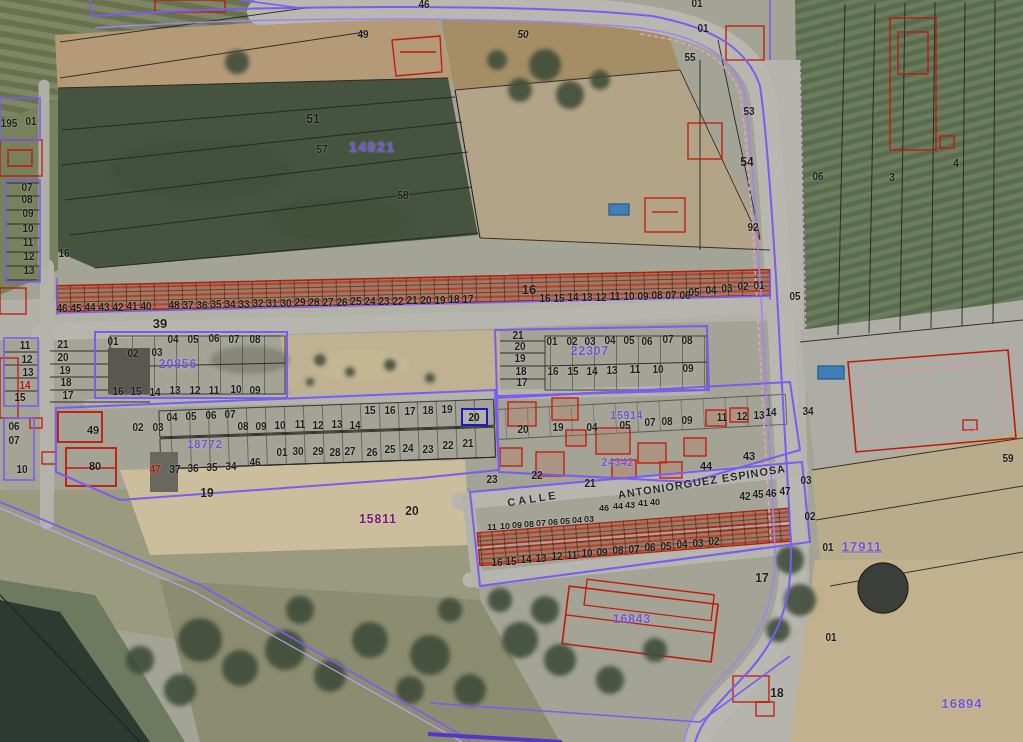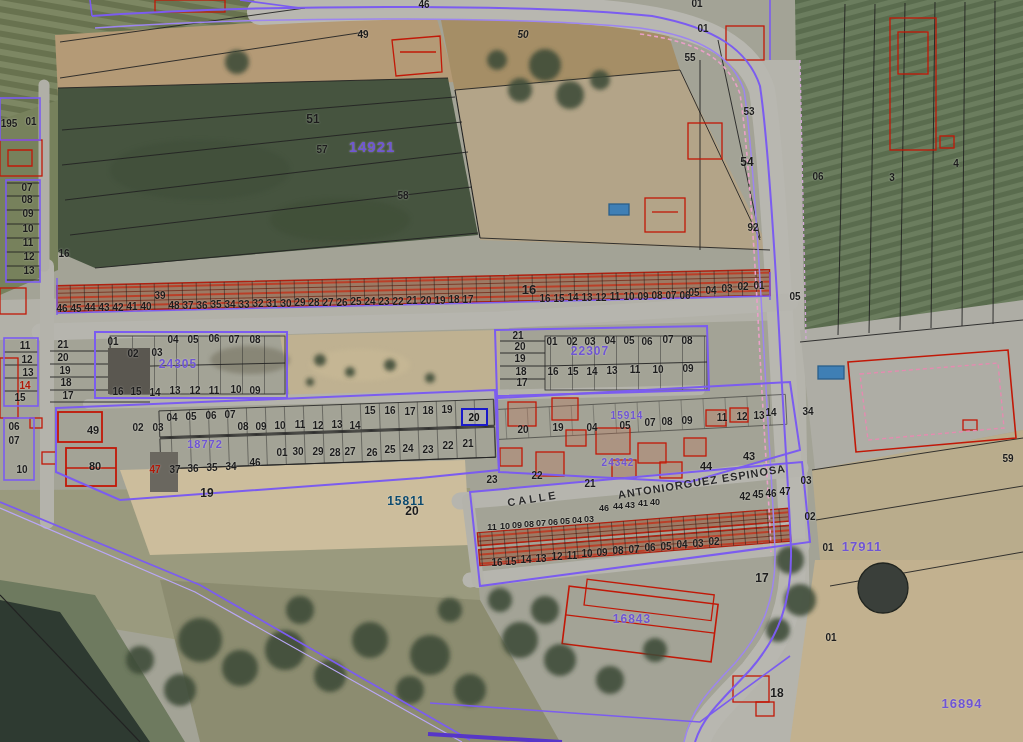--- a/index.html
+++ b/index.html
@@ -297,21 +297,21 @@
       <span class="lab" style="left: 818px; top: 177px; font-size: 10px; color: rgb(28, 28, 28);">06</span>
       <span class="lab" style="left: 892px; top: 178px; font-size: 10px; color: rgb(28, 28, 28);">3</span>
       <span class="lab" style="left: 956px; top: 164px; font-size: 10px; color: rgb(28, 28, 28);">4</span>
       <span class="lab" style="left: 62px; top: 309px; font-size: 10px; color: rgb(28, 28, 28);">46</span>
       <span class="lab" style="left: 76px; top: 309px; font-size: 10px; color: rgb(28, 28, 28);">45</span>
       <span class="lab" style="left: 90px; top: 308px; font-size: 10px; color: rgb(28, 28, 28);">44</span>
       <span class="lab" style="left: 104px; top: 308px; font-size: 10px; color: rgb(28, 28, 28);">43</span>
       <span class="lab" style="left: 118px; top: 308px; font-size: 10px; color: rgb(28, 28, 28);">42</span>
       <span class="lab" style="left: 132px; top: 307px; font-size: 10px; color: rgb(28, 28, 28);">41</span>
       <span class="lab" style="left: 146px; top: 307px; font-size: 10px; color: rgb(28, 28, 28);">40</span>
-      <span class="lab" style="left: 160px; top: 296px; font-size: 10px; color: rgb(28, 28, 28);">39</span>
+      <span class="lab" style="left: 160px; top: 323px; font-size: 13px; color: rgb(28, 28, 28);">39</span>
       <span class="lab" style="left: 174px; top: 306px; font-size: 10px; color: rgb(28, 28, 28);">48</span>
       <span class="lab" style="left: 188px; top: 306px; font-size: 10px; color: rgb(28, 28, 28);">37</span>
       <span class="lab" style="left: 202px; top: 306px; font-size: 10px; color: rgb(28, 28, 28);">36</span>
       <span class="lab" style="left: 216px; top: 305px; font-size: 10px; color: rgb(28, 28, 28);">35</span>
       <span class="lab" style="left: 230px; top: 305px; font-size: 10px; color: rgb(28, 28, 28);">34</span>
       <span class="lab" style="left: 244px; top: 305px; font-size: 10px; color: rgb(28, 28, 28);">33</span>
       <span class="lab" style="left: 258px; top: 304px; font-size: 10px; color: rgb(28, 28, 28);">32</span>
       <span class="lab" style="left: 272px; top: 304px; font-size: 10px; color: rgb(28, 28, 28);">31</span>
       <span class="lab" style="left: 286px; top: 304px; font-size: 10px; color: rgb(28, 28, 28);">30</span>
       <span class="lab" style="left: 300px; top: 303px; font-size: 10px; color: rgb(28, 28, 28);">29</span>
@@ -484,25 +484,25 @@
       <span class="lab" style="left: 714px; top: 542px; font-size: 10px; color: rgb(28, 28, 28);">02</span>
       <span class="lab" style="left: 808px; top: 412px; font-size: 10px; color: rgb(28, 28, 28);">34</span>
       <span class="lab" style="left: 806px; top: 481px; font-size: 10px; color: rgb(28, 28, 28);">03</span>
       <span class="lab" style="left: 810px; top: 517px; font-size: 10px; color: rgb(28, 28, 28);">02</span>
       <span class="lab" style="left: 828px; top: 548px; font-size: 10px; color: rgb(28, 28, 28);">01</span>
       <span class="lab" style="left: 1008px; top: 459px; font-size: 10px; color: rgb(28, 28, 28);">59</span>
       <span class="lab" style="left: 762px; top: 578px; font-size: 12px; color: rgb(28, 28, 28);">17</span>
       <span class="lab" style="left: 777px; top: 693px; font-size: 12px; color: rgb(28, 28, 28);">18</span>
       <span class="lab" style="left: 831px; top: 638px; font-size: 10px; color: rgb(28, 28, 28);">01</span>
       <span class="lab blk" style="left: 372px; top: 146px; font-size: 15px; color: rgb(111, 85, 212);">14921</span>
-      <span class="lab blk" style="left: 862px; top: 546px; font-size: 13px; color: rgb(111, 85, 212);">17911</span>
+      <span class="lab blk" style="left: 862px; top: 546px; font-size: 13px; color: rgb(111, 85, 212); text-decoration: underline;">17911</span>
       <span class="lab blk" style="left: 962px; top: 703px; font-size: 13px; color: rgb(111, 85, 212);">16894</span>
       <span class="lab blk" style="left: 632px; top: 619px; font-size: 12px; color: rgb(111, 85, 212);">16843</span>
-      <span class="lab blk" style="left: 378px; top: 501px; font-size: 12px; color: #0c4a6e; margin-left: 28px;">15811</span>
-      <span class="lab blk" style="left: 178px; top: 364px; font-size: 12px; color: rgb(111, 85, 212);">24305</span>
+      <span class="lab blk" style="left: 378px; top: 519px; font-size: 12px; color: #701a75;">15811</span>
+      <span class="lab blk" style="left: 178px; top: 364px; font-size: 12px; color: rgb(111, 85, 212);">20856</span>
       <span class="lab blk" style="left: 590px; top: 351px; font-size: 12px; color: rgb(111, 85, 212);">22307</span>
       <span class="lab blk" style="left: 205px; top: 444px; font-size: 11px; color: rgb(111, 85, 212);">18772</span>
       <span class="lab blk" style="left: 627px; top: 416px; font-size: 10px; color: rgb(111, 85, 212);">15914</span>
       <span class="lab blk" style="left: 618px; top: 463px; font-size: 10px; color: rgb(111, 85, 212);">24342</span>
       <span class="lab" style="left: 533px; top: 499px; font-size: 11px; color: rgb(42, 42, 42); letter-spacing: 3px; transform: translate(-50%, -50%) rotate(-9deg);">CALLE</span>
       <span class="lab" style="left: 702px; top: 482px; font-size: 11px; color: rgb(42, 42, 42); letter-spacing: 1px; transform: translate(-50%, -50%) rotate(-9deg);">ANTONIORGUEZ  ESPINOSA</span>
     </div>
 </div>
 
 </body></html>

